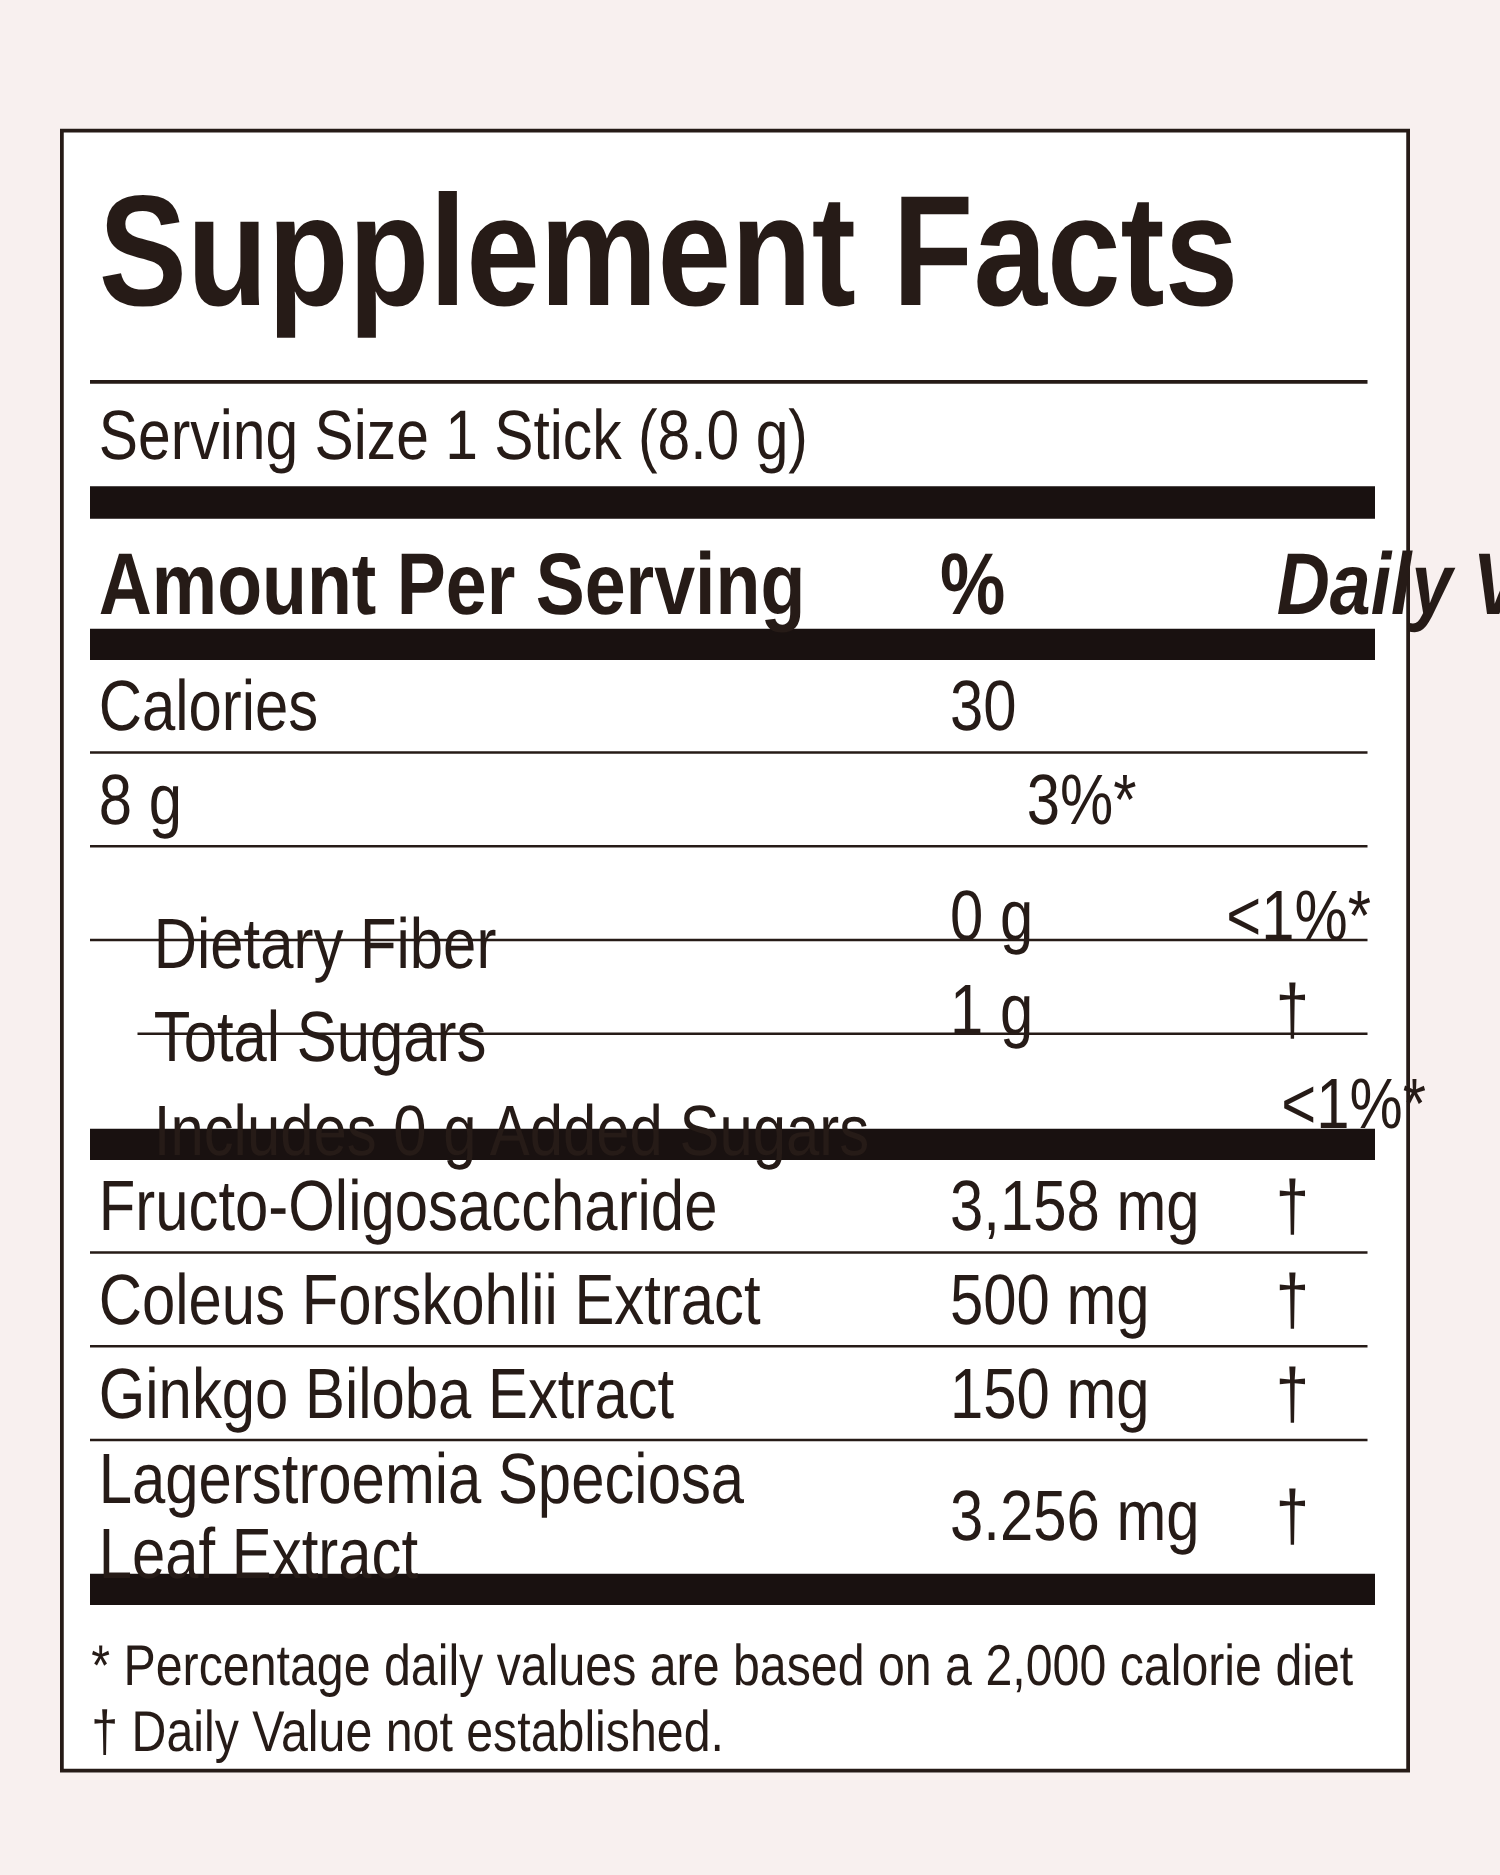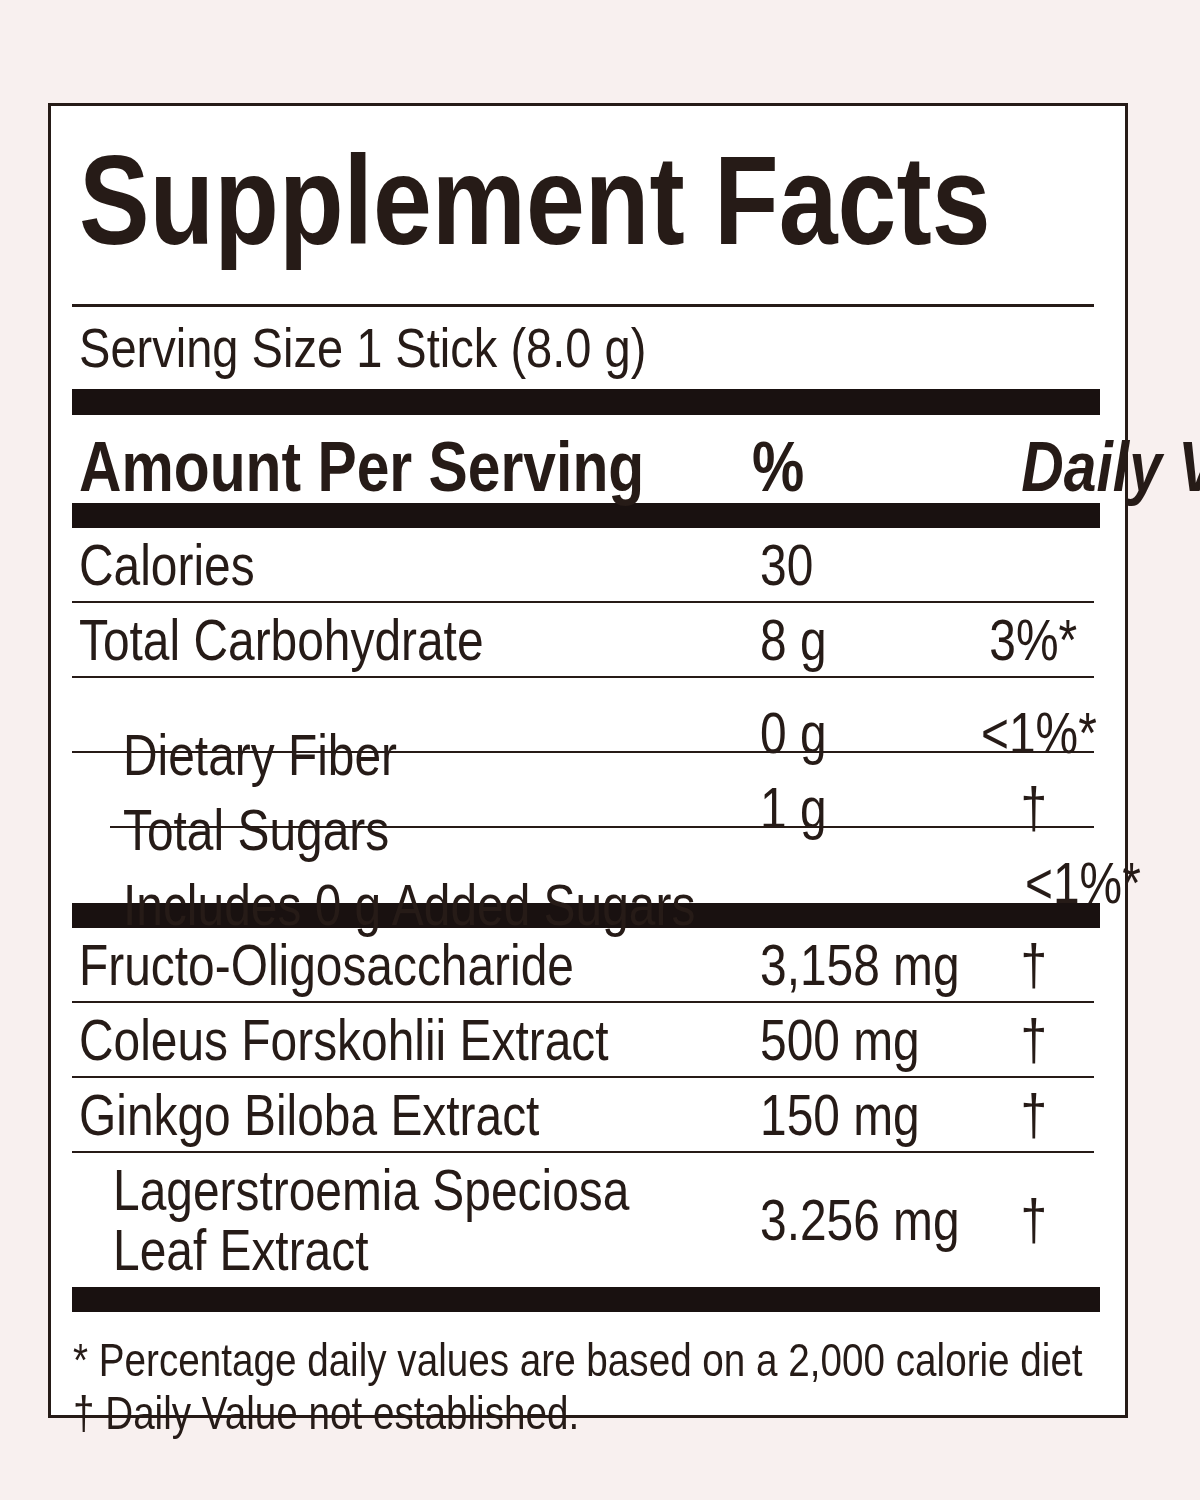--- a/index.html
+++ b/index.html
@@ -49,21 +49,21 @@
     font-size:70px;font-weight:700;
   }
   .header-dv{text-align:left;font-style:italic;}
 
   .row{
     height:73px;display:grid;grid-template-columns:1fr 210px 127px;
     align-items:center;padding:0 28px;font-size:57px;border-radius:27px;
   }
   .row.last{height:75px;}
   .row.tall{height:134px;}
-  .row.tall.last{height:134px;margin-left:34px;}
+  .row.tall.last{height:106px;}
   .row.indent .cell-name{padding-left:44px;margin-top:44px;}
   .cell-dv{text-align:center;}
   .row.tall .cell-name .tx{white-space:normal;display:block;line-height:60px;}
 
   .footnotes{padding:22px 28px 0 22px;font-size:46px;line-height:53px;}
 </style>
 </head>
 <body>
 
 <div class="panel">
@@ -86,21 +86,20 @@
   <div class="bar"></div>
 
   <div id="main-rows">
       <div class="row">
         <div class="cell-name"><span class="tx o-left">Calories</span></div>
         <div class="cell-amount"><span class="tx o-left">30</span></div>
         <div class="cell-dv"></div>
       </div>
       <div class="rule"></div>
       <div class="row">
-        <div class="cell-name"><span class="tx o-left">Total Carbohydrate</span></div>
         <div class="cell-amount"><span class="tx o-left">8 g</span></div>
         <div class="cell-dv"><span class="tx o-center">3%*</span></div>
       </div>
       <div class="rule"></div>
       <div class="row indent">
         <div class="cell-name"><span class="tx o-left">Dietary Fiber</span></div>
         <div class="cell-amount"><span class="tx o-left">0 g</span></div>
         <div class="cell-dv"><span class="tx o-center">&lt;1%*</span></div>
       </div>
       <div class="rule"></div>

